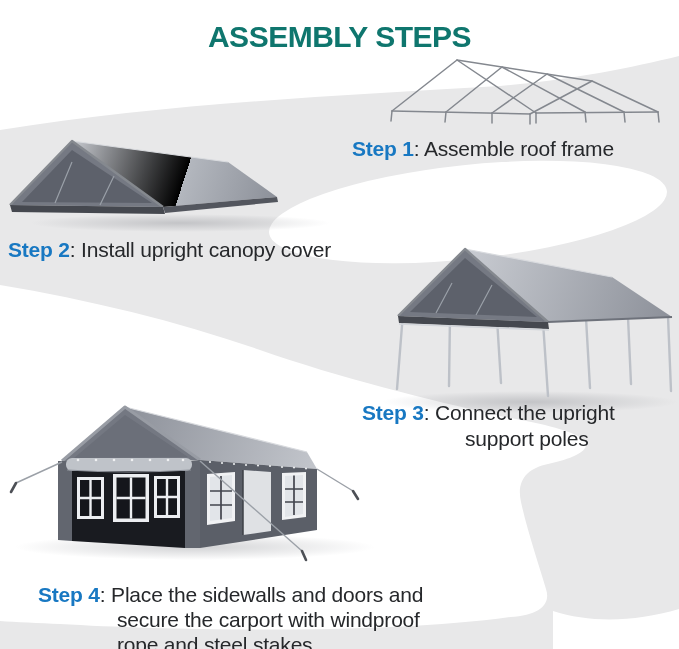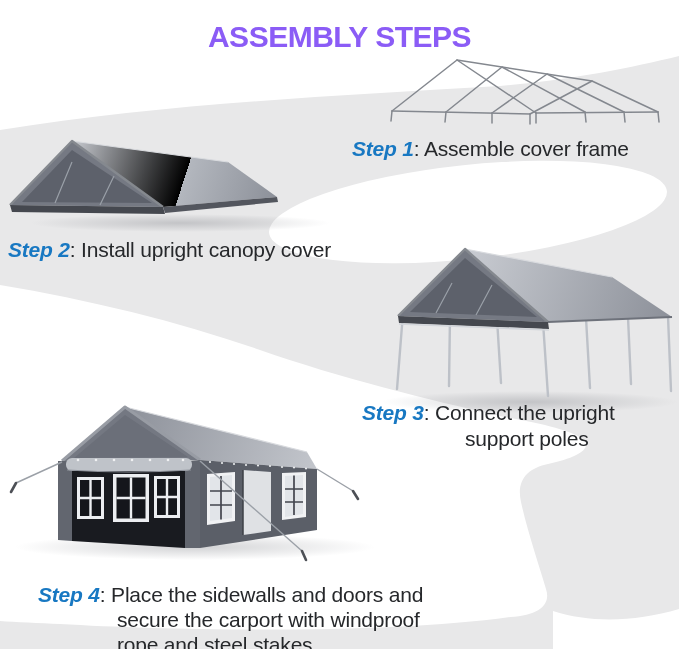--- a/index.html
+++ b/index.html
@@ -3,27 +3,27 @@
 <meta charset="utf-8">
 <style>
   html,body{margin:0;padding:0;background:#fff;}
   .canvas{
     position:relative;width:679px;height:649px;overflow:hidden;background:#fff;
     font-family:"Liberation Sans",sans-serif;
   }
   .bg-svg{position:absolute;left:0;top:0;width:679px;height:649px;}
   .page-title{
     position:absolute;left:0;top:0;width:679px;text-align:center;
-    font-size:30px;font-weight:bold;letter-spacing:-0.5px;color:#8b5cf6;
+    font-size:30px;font-weight:bold;letter-spacing:-0.5px;color:#0f766e;
   }
   .step{
     position:absolute;font-size:21px;letter-spacing:-0.2px;color:#26282b;
     line-height:25px;white-space:nowrap;
   }
-  .step .lbl{color:var(--accent,#1878c2);font-weight:bold;font-style:italic;}
+  .step .lbl{color:var(--accent,#1878c2);font-weight:bold;}
   .step1{left:352px;top:136px;}
   .step2{left:8px;top:237px;}
   .step3{left:352px;top:400px;line-height:26px;margin-left:10px;}
   .step3 .cont{padding-left:77px;text-align:center;}
   .step4{left:38px;top:582px;line-height:25px;}
   .step4 .cont{padding-left:79px;}
 </style>
 </head>
 <body>
 
@@ -190,21 +190,21 @@
         <path d="M16,483 L11,492"></path>
         <path d="M302,551 L306,560"></path>
         <path d="M353,491 L358,499"></path>
       </g>
     </g>
   </svg>
 
   <h1 class="page-title">ASSEMBLY STEPS</h1>
 
   <div class="step step1">
-    <span class="lbl">Step 1</span><span>: Assemble cover frame</span>
+    <span class="lbl">Step 1</span><span>: Assemble roof frame</span>
   </div>
 
   <div class="step step2">
     <span class="lbl">Step 2</span><span>: Install upright canopy cover</span>
   </div>
 
   <div class="step step3">
     <div><span class="lbl">Step 3</span><span>: Connect the upright</span></div>
     <div class="cont">support poles</div>
   </div>

